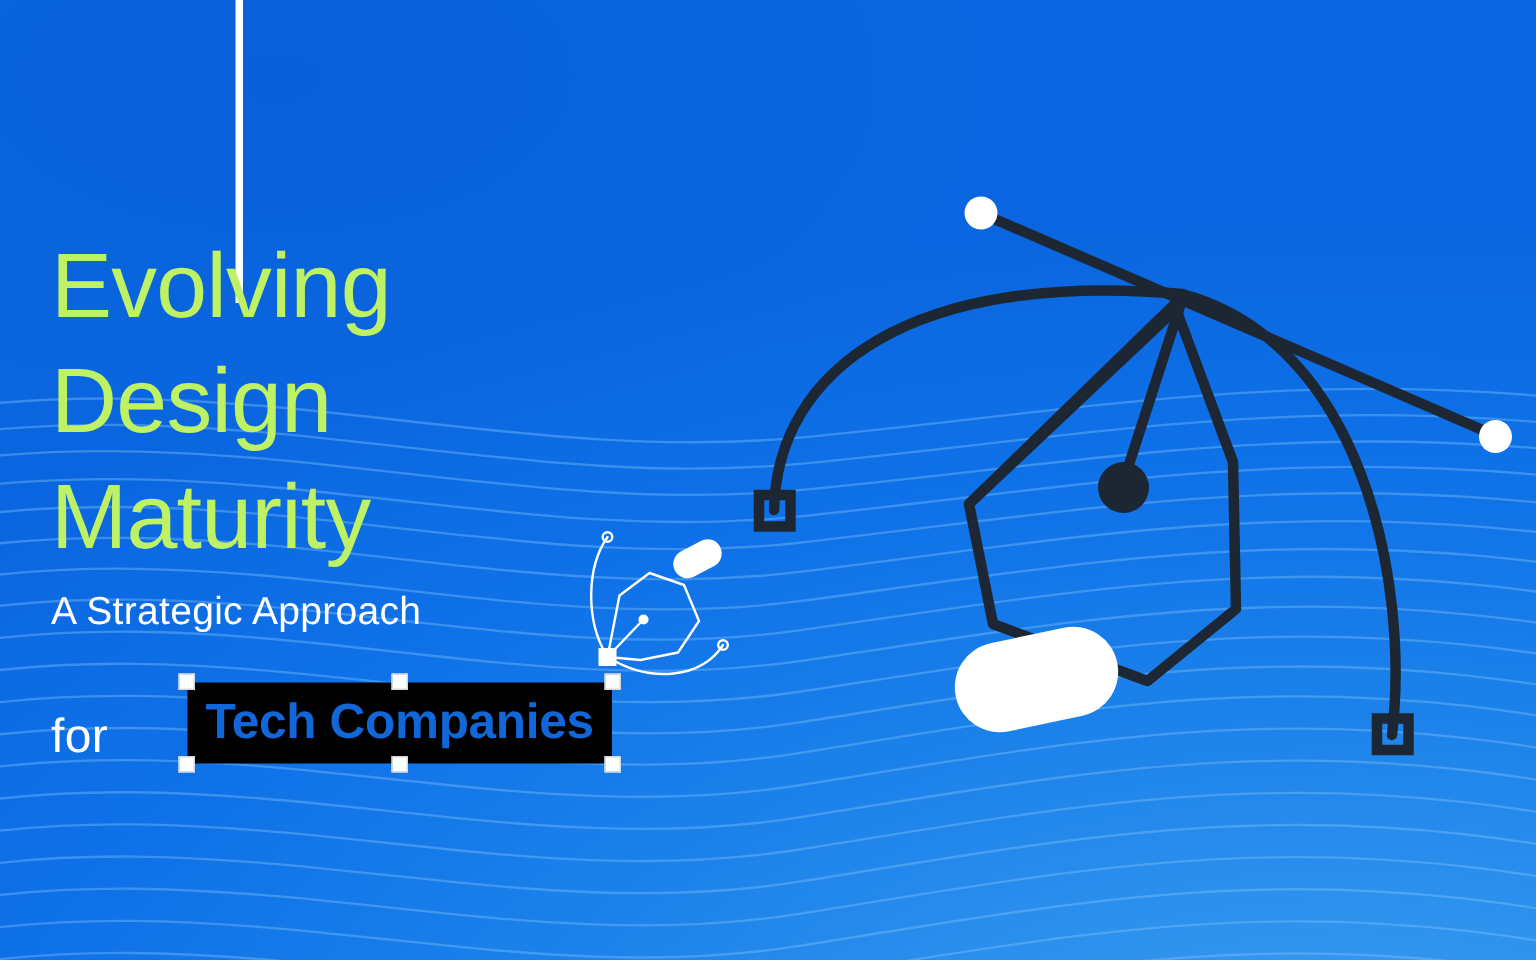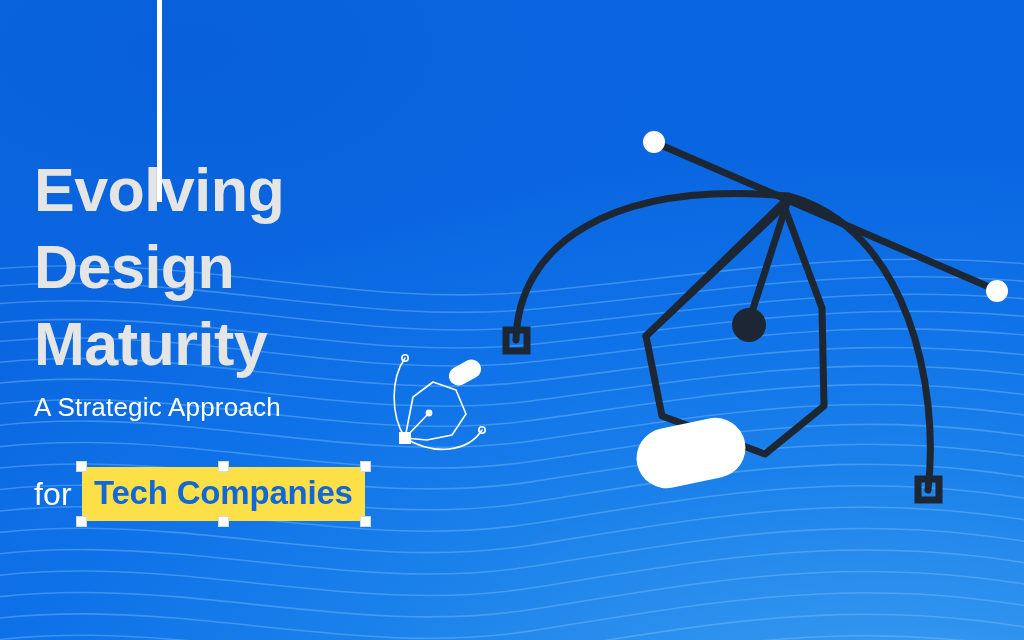--- a/index.html
+++ b/index.html
@@ -37,24 +37,24 @@
     opacity: 0.55;
   }
   .bg-waves svg { display:block; width:100%; height:100%; }
 
   
   .headline {
     position: absolute;
     left: 34px;
     top: 136px;
     width: 470px;
-    color: #e5e5e5;
+    color: #bef264;
     font-size: 61px;
     line-height: 77px;
-    font-weight: 700;
+    font-weight: 400;
     letter-spacing: -0.5px;
     white-space: pre-line;
     margin-top: 16px;
   }
   .caret {
     position: absolute;
     left: 157px;
     top: 0px;
     width: 5px;
     height: 202px;
@@ -66,35 +66,36 @@
     top: 387px;
     color: #ffffff;
     font-size: 26px;
     line-height: 40px;
     font-weight: 400;
     letter-spacing: 0.2px;
   }
   .sub-line2-wrap {
     position: absolute;
     left: 34px;
-    top: 466px;
+    top: 453px;
     display: flex;
-    align-items: center;
+    align-items: flex-end;
     height: 56px;
+    gap: 43px;
   }
   .sub-for {
     color: #ffffff;
     font-size: 32px;
     font-weight: 400;
     margin-right: 10px;
     letter-spacing: 0.2px;
   }
   .selection-box {
     position: relative;
-    background: #fde047;
+    background: #000000;
     padding: 4px 12px 6px 12px;
     display: inline-block;
   }
   .selection-box .sel-text {
     color: #1166d8;
     font-size: 33px;
     line-height: 44px;
     font-weight: 700;
     letter-spacing: -0.2px;
     white-space: nowrap;

